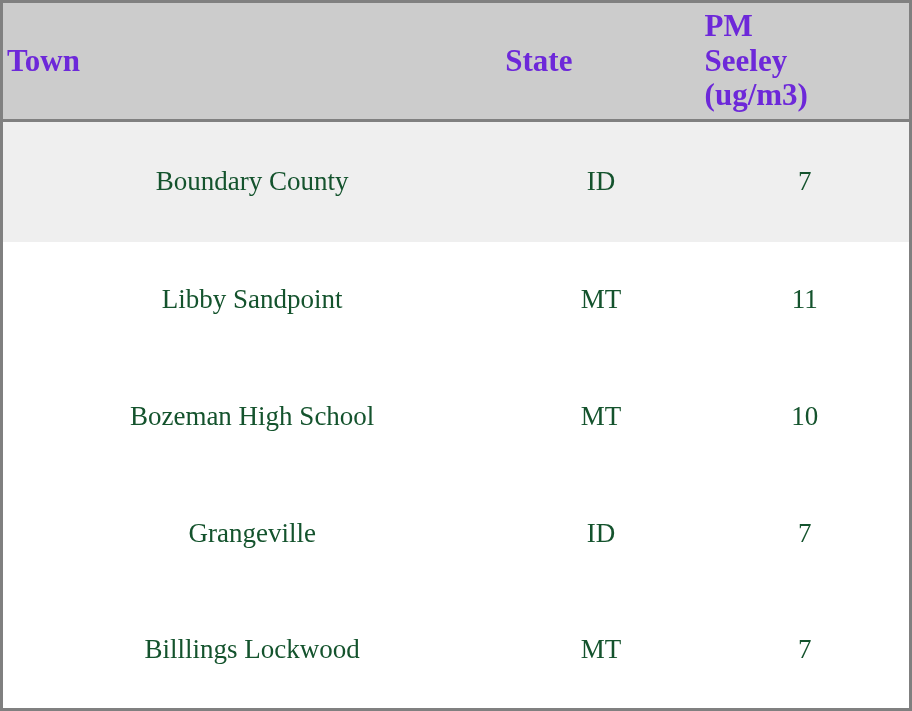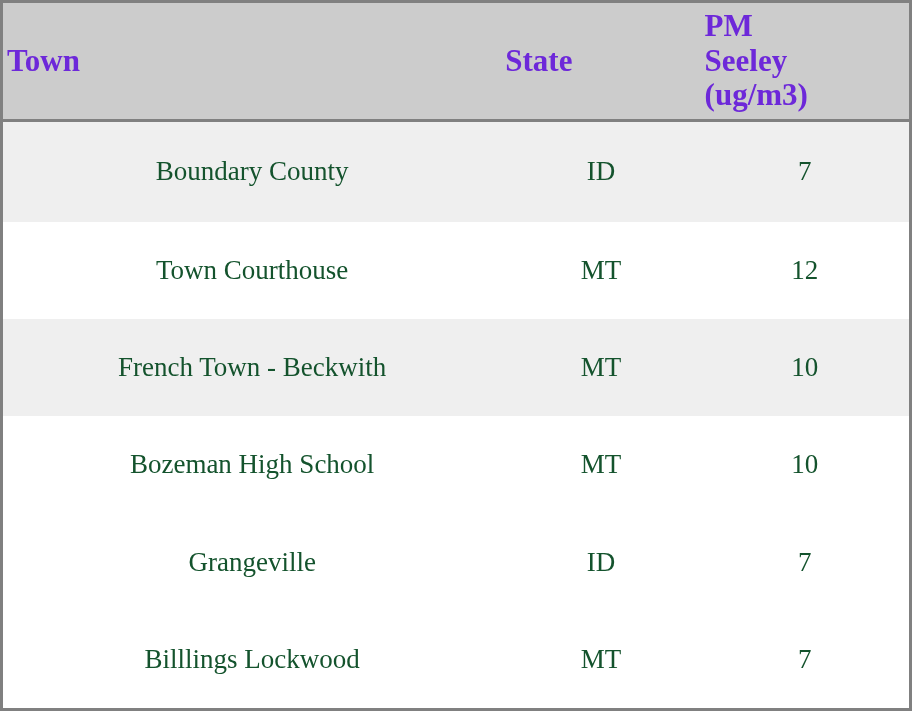--- a/index.html
+++ b/index.html
@@ -76,28 +76,23 @@
         </th>
       </tr>
     </thead>
     <tbody>
       <tr class="odd">
         <td>Boundary County</td>
         <td>ID</td>
         <td>7</td>
       </tr>
       <tr class="even">
-        <td>Town Courthouse</td>
+        <td>Libby Sandpoint</td>
         <td>MT</td>
-        <td>12</td>
-      </tr>
-      <tr class="odd">
-        <td>French Town - Beckwith</td>
-        <td>MT</td>
-        <td>10</td>
+        <td>11</td>
       </tr>
       <tr class="even">
         <td>Bozeman High School</td>
         <td>MT</td>
         <td>10</td>
       </tr>
       <tr class="even">
         <td>Grangeville</td>
         <td>ID</td>
         <td>7</td>

